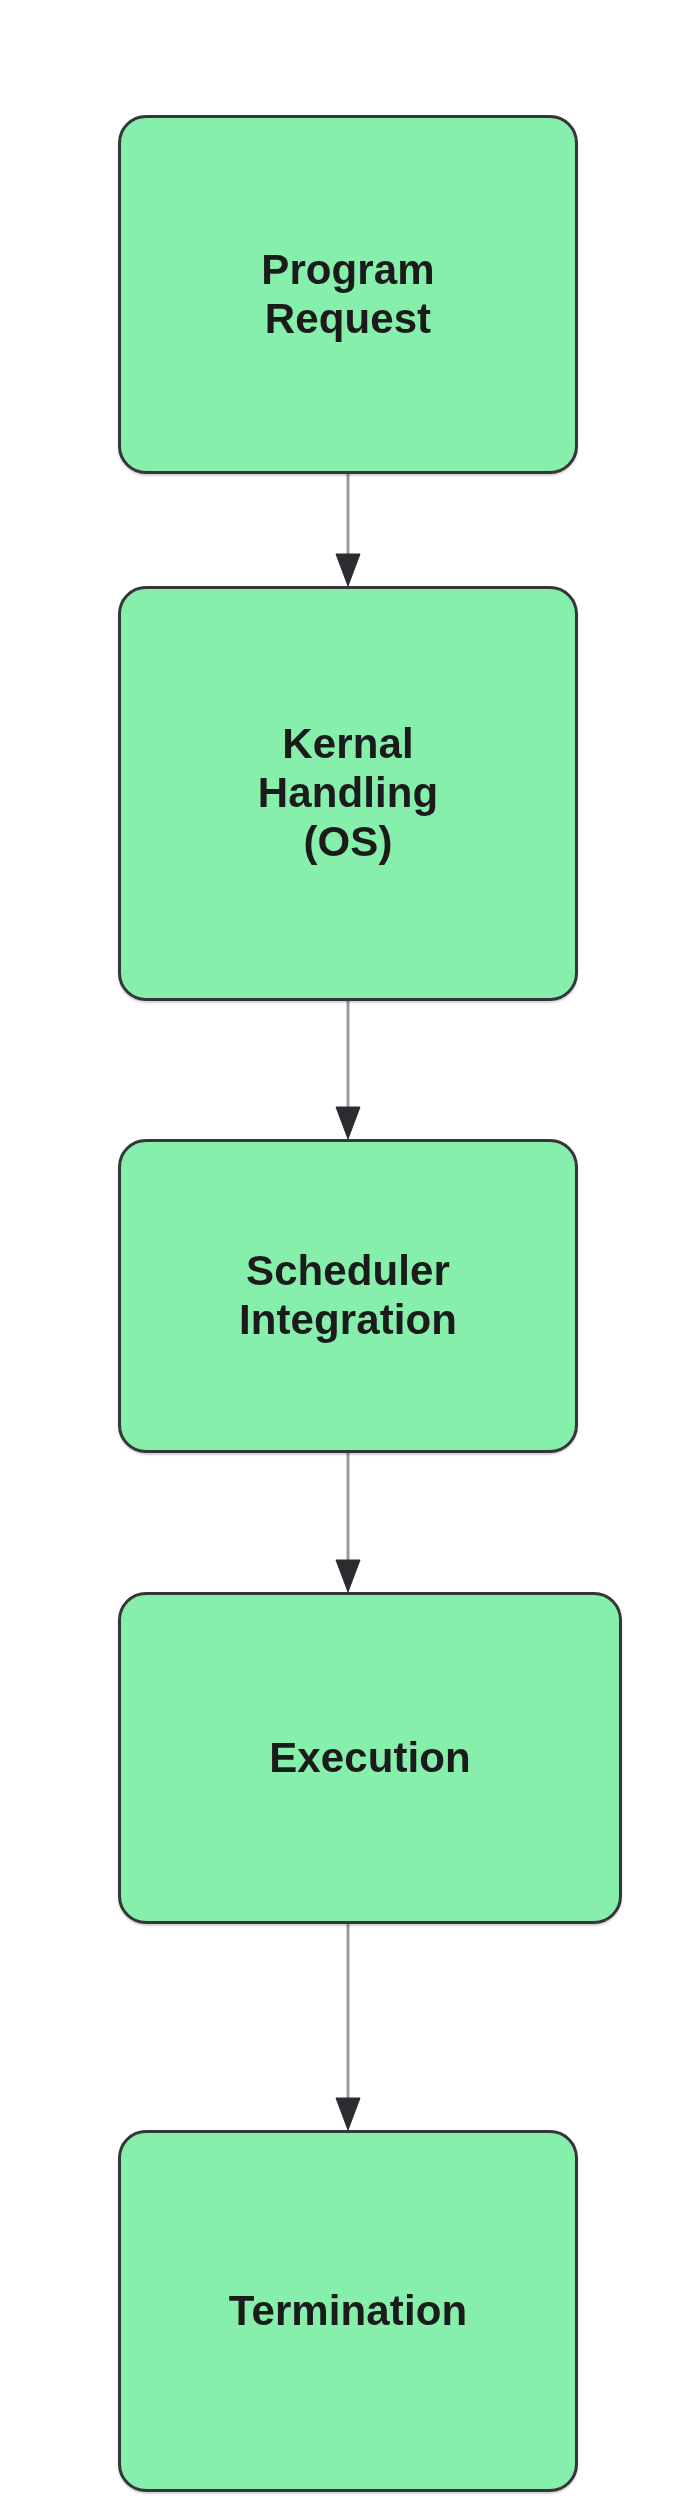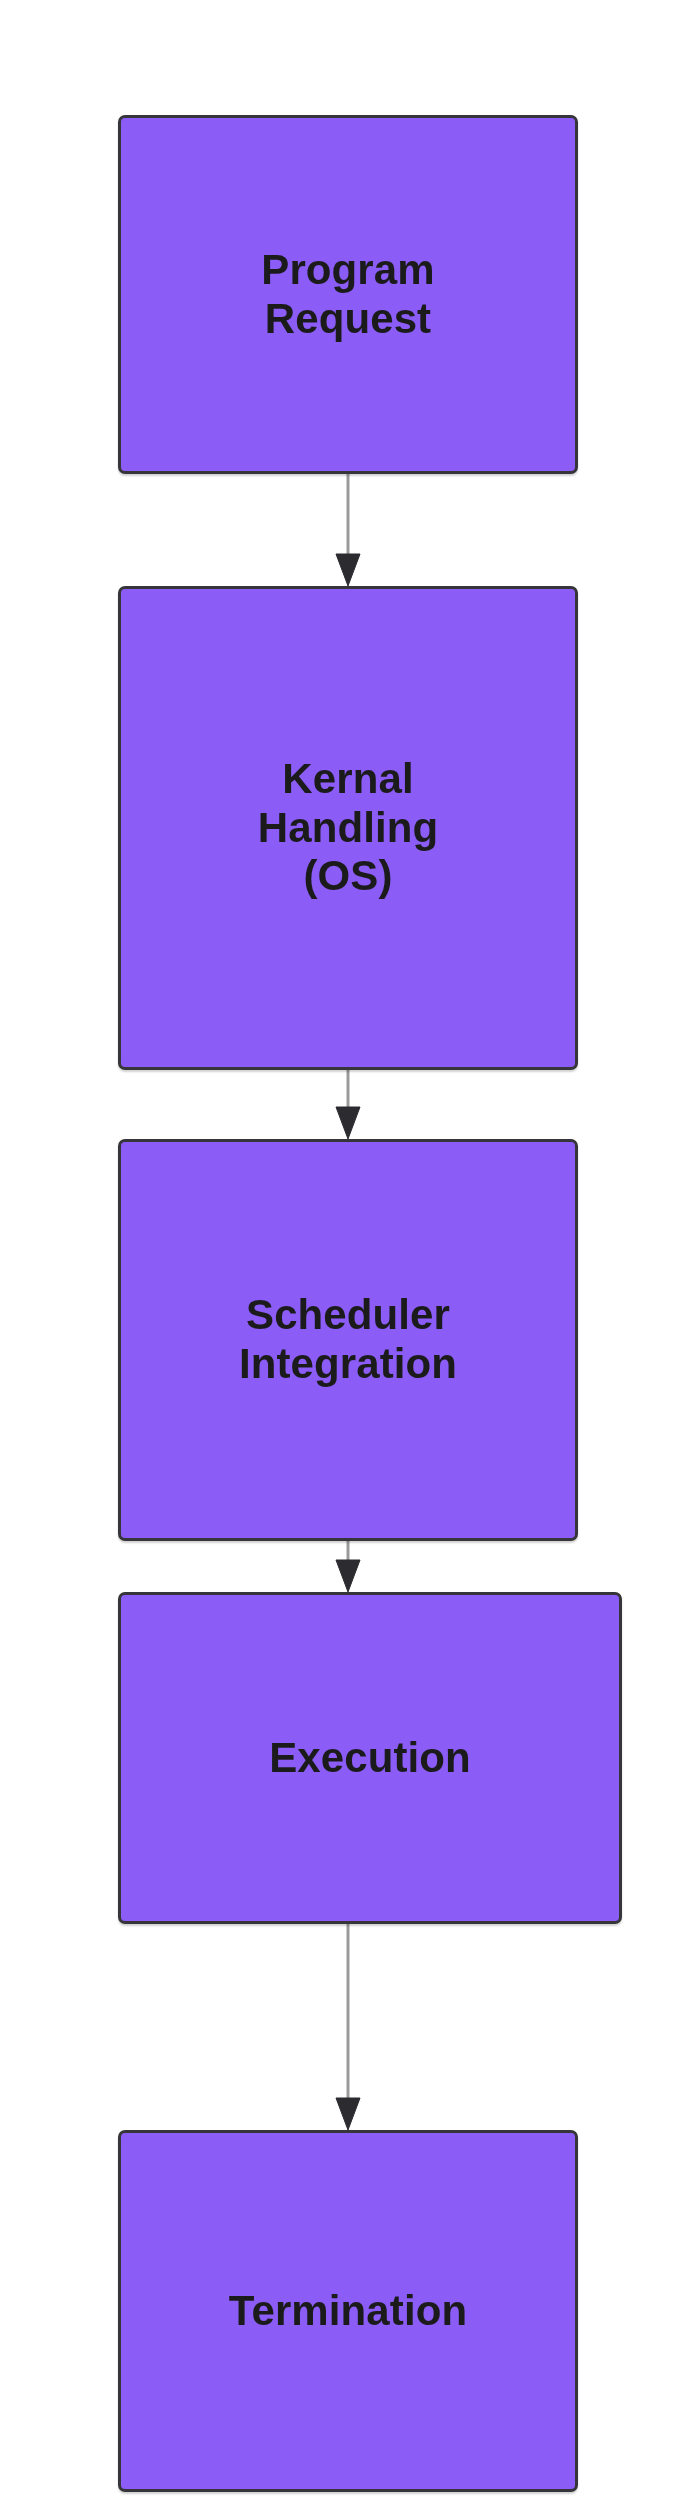--- a/index.html
+++ b/index.html
@@ -16,23 +16,23 @@
   #flowchart {
     position: relative;
     width: 700px;
     height: 2506px;
     background: #ffffff;
     overflow: hidden;
   }
   .node {
     position: absolute;
     box-sizing: border-box;
-    background: #8b5cf6;
+    background: #86efac;
     border: 3px solid #35353a;
-    border-radius: 7px;
+    border-radius: 28px;
     display: flex;
     align-items: center;
     justify-content: center;
     text-align: center;
     box-shadow: 0 2px 2px rgba(0,0,0,0.18);
   }
   .node-label {
     font-size: 42px;
     font-weight: bold;
     line-height: 1.16;
@@ -88,27 +88,27 @@
       <line class="edge-line" x1="20" y1="0" x2="20" y2="194"></line>
       <polygon class="edge-head" points="20,206 8,174 32,174"></polygon>
     </svg>
   </div>
 
   <div class="node" style="left:118px; top:115px; width:460px; height:359px;">
     <span class="node-label">Program
 Request</span>
   </div>
 
-  <div class="node" style="left:118px; top:586px; width:460px; height:484px;">
+  <div class="node" style="left:118px; top:586px; width:460px; height:415px;">
     <span class="node-label">Kernal
 Handling
 (OS)</span>
   </div>
 
-  <div class="node" style="left:118px; top:1139px; width:460px; height:402px;">
+  <div class="node" style="left:118px; top:1139px; width:460px; height:314px;">
     <span class="node-label">Scheduler
 Integration</span>
   </div>
 
   <div class="node" style="left:118px; top:1592px; width:504px; height:332px;">
     <span class="node-label">Execution</span>
   </div>
 
   <div class="node" style="left:118px; top:2130px; width:460px; height:362px;text-align:right;">
     <span class="node-label">Termination</span>

